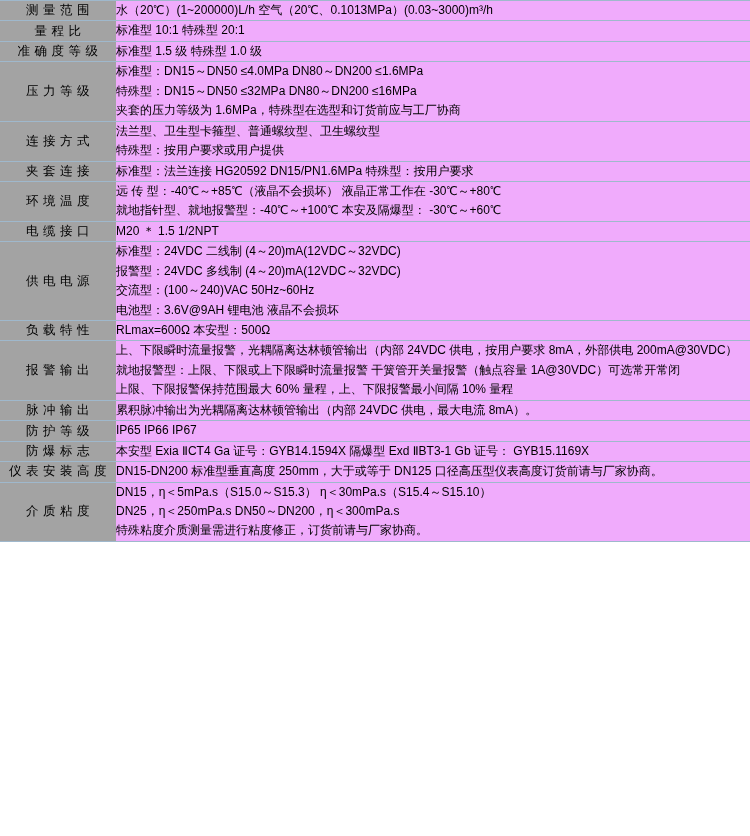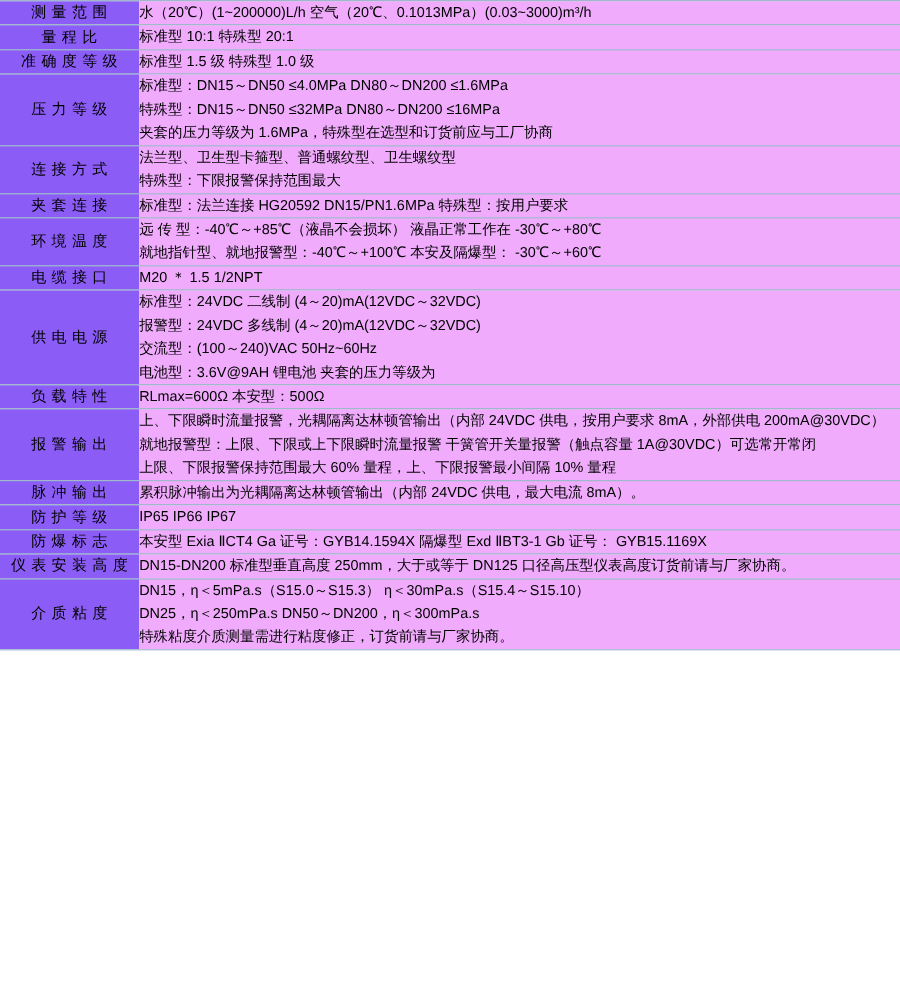--- a/index.html
+++ b/index.html
@@ -21,21 +21,21 @@
   #spec-table tr {
     border-top: 1px solid #9fb8cc;
     border-bottom: 1px solid #9fb8cc;
   }
   #spec-table td {
     vertical-align: middle;
     padding: 0;
   }
   td.label-cell {
     width: 116px;
-    background: #8b5cf6;
+    background: #a3a3a3;
     text-align: center;
     font-size: 12.5px;
     color: #000000;
     letter-spacing: 0.5px;
     padding: 6px 4px;
     line-height: 1.5;
   }
   td.value-cell {
     background: #f0abfc;
     padding: 6px 10px 6px 12px;
@@ -76,21 +76,21 @@
         <td class="value-cell">
           <div class="line">标准型：DN15～DN50 ≤4.0MPa    DN80～DN200 ≤1.6MPa</div>
           <div class="line">特殊型：DN15～DN50 ≤32MPa    DN80～DN200 ≤16MPa</div>
           <div class="line">夹套的压力等级为 1.6MPa，特殊型在选型和订货前应与工厂协商</div>
         </td>
       </tr>
       <tr>
         <td class="label-cell">连 接 方 式</td>
         <td class="value-cell">
           <div class="line">法兰型、卫生型卡箍型、普通螺纹型、卫生螺纹型</div>
-          <div class="line">特殊型：下限报警保持范围最大</div>
+          <div class="line">特殊型：按用户要求或用户提供</div>
         </td>
       </tr>
       <tr>
         <td class="label-cell">夹 套 连 接</td>
         <td class="value-cell">
           <div class="line">标准型：法兰连接 HG20592  DN15/PN1.6MPa       特殊型：按用户要求</div>
         </td>
       </tr>
       <tr>
         <td class="label-cell">环 境 温 度</td>
@@ -104,21 +104,21 @@
         <td class="value-cell">
           <div class="line">M20 ＊ 1.5 1/2NPT</div>
         </td>
       </tr>
       <tr>
         <td class="label-cell">供 电 电 源</td>
         <td class="value-cell">
           <div class="line">标准型：24VDC 二线制 (4～20)mA(12VDC～32VDC)</div>
           <div class="line">报警型：24VDC 多线制 (4～20)mA(12VDC～32VDC)</div>
           <div class="line">交流型：(100～240)VAC  50Hz~60Hz</div>
-          <div class="line">电池型：3.6V@9AH 锂电池   夹套的压力等级为</div>
+          <div class="line">电池型：3.6V@9AH 锂电池   液晶不会损坏</div>
         </td>
       </tr>
       <tr>
         <td class="label-cell">负 载 特 性</td>
         <td class="value-cell">
           <div class="line">RLmax=600Ω  本安型：500Ω</div>
         </td>
       </tr>
       <tr>
         <td class="label-cell">报 警 输 出</td>

